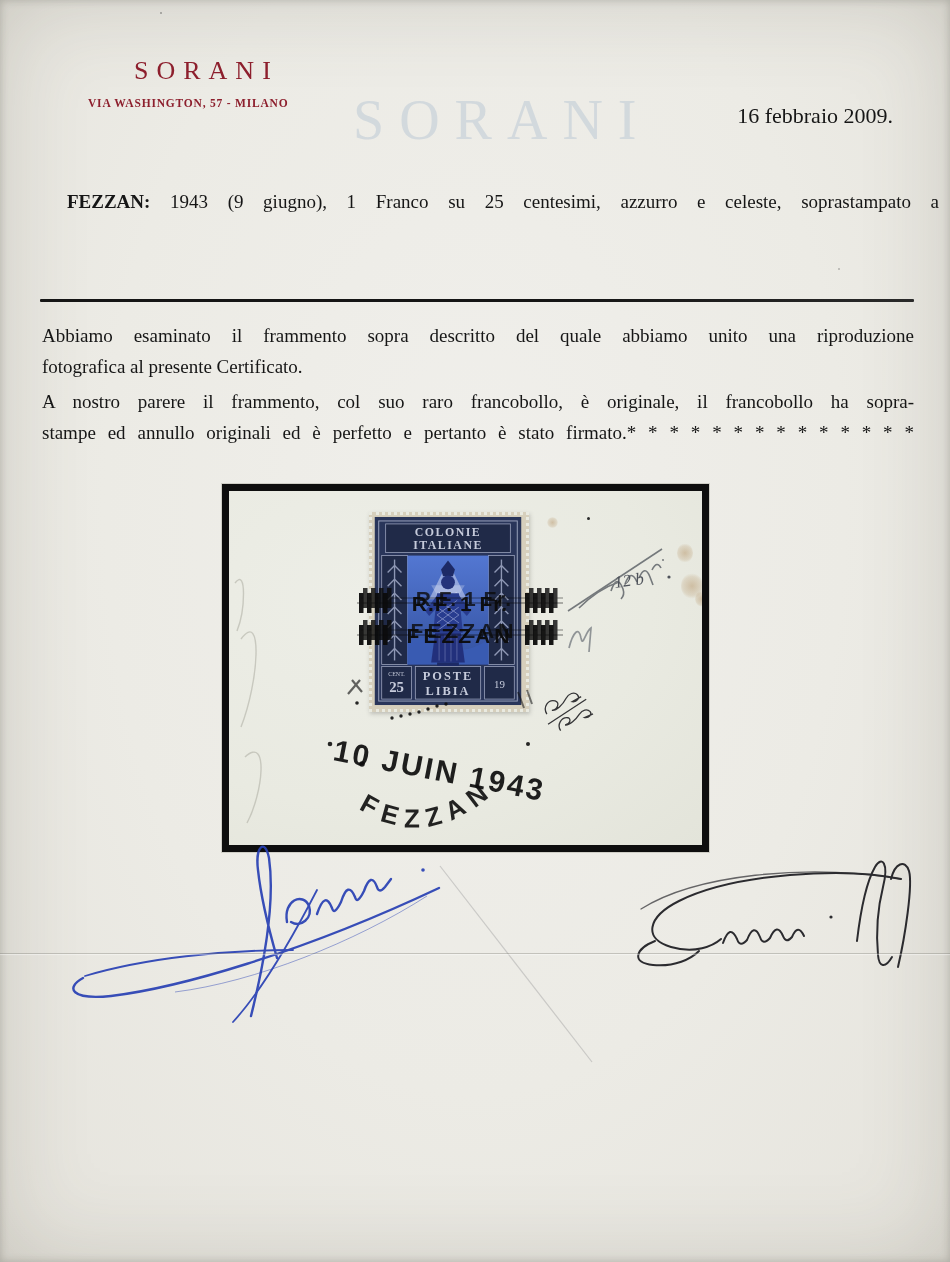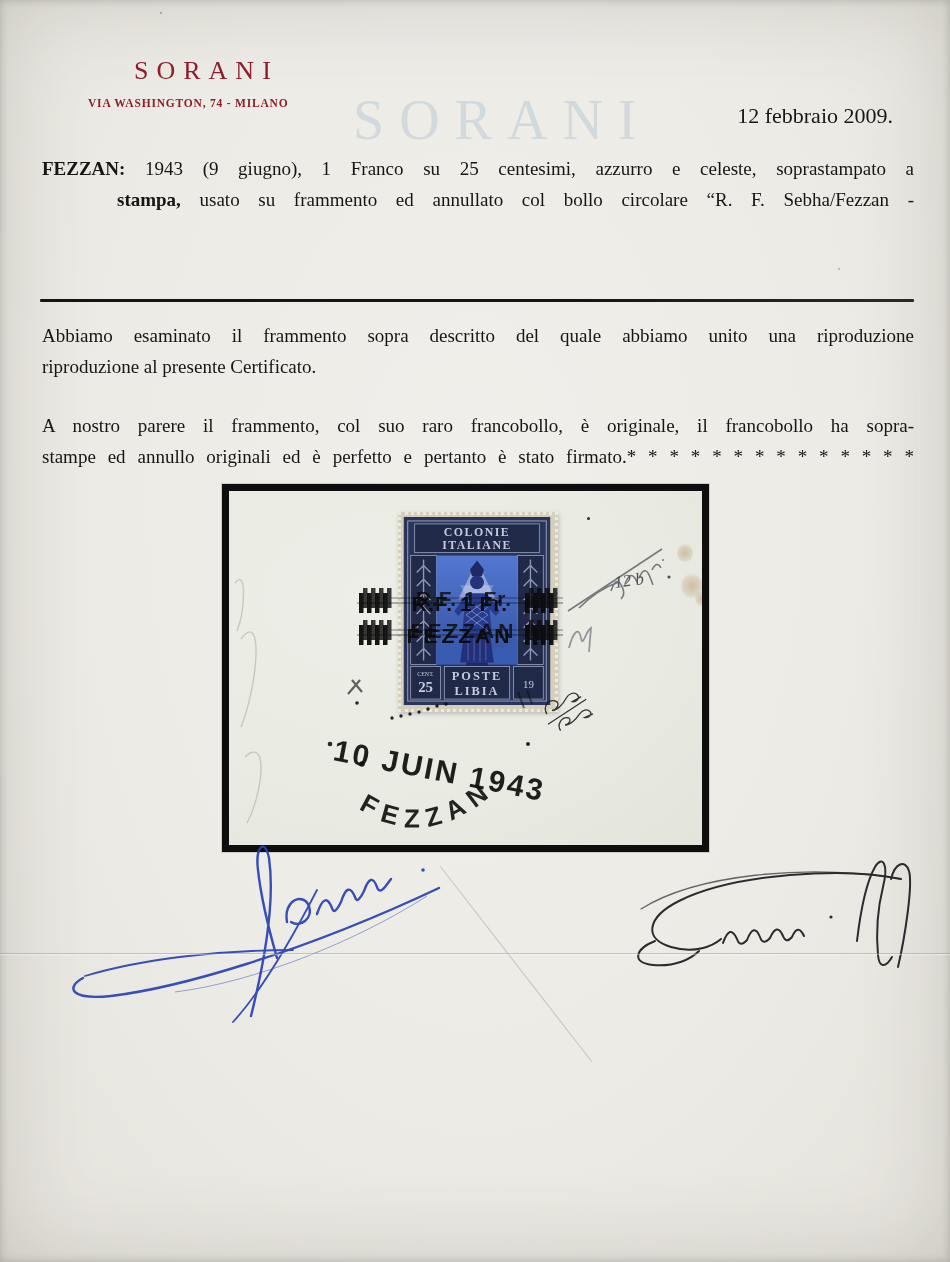--- a/index.html
+++ b/index.html
@@ -17,67 +17,66 @@
   .brand{left:134px;top:56px;font-size:26px;letter-spacing:8px;color:#8d1f2d;font-weight:400;}
   .address{left:88px;top:97px;font-size:11.5px;letter-spacing:.8px;color:#8d1f2d;font-weight:700;}
   .watermark{left:353px;top:88px;font-size:56px;letter-spacing:15px;color:rgba(150,172,198,.30);font-weight:400;}
   .date{top:103px;right:57px;font-size:22px;}
   
   .para{left:42px;width:872px;font-size:19px;line-height:31px;}
   .para .line{text-align:justify;text-align-last:justify;white-space:normal;}
   .para .line.endline{text-align-last:left;}
   .para .line.ind{padding-left:75px;}
   .b{font-weight:700;}
-  #p1{top:153px;}
+  #p1{top:186px;margin-left:25px;}
   #p2{top:320px;}
-  #p3{top:410px;}
+  #p3{top:386px;}
   .rule{left:40px;top:299px;width:874px;height:3px;
         background:linear-gradient(to right,#151515 0 60%,#2a2a2a 100%);
         border-radius:1px;}
   
   .photo{
     left:222px;top:484px;width:473px;height:354px;
     background:
       radial-gradient(ellipse at 30% 30%, #edeee7 0%, #e9eae1 60%, #e3e4da 100%);
     border:7px solid #0e0e0e;
     overflow:hidden;
     box-shadow:0 0 0 1px #cfcec6;
   }
   .photo .spot{position:absolute;border-radius:50%;
     background:radial-gradient(circle, rgba(168,126,72,.40) 0%, rgba(168,126,72,.18) 55%, rgba(168,126,72,0) 75%);}
   .stampwrap{
-    position:absolute;left:169px;top:21px;width:152px;height:192px;
+    position:absolute;left:140px;top:21px;width:152px;height:192px;
     background:#d6cfbc;border:3px dotted #e9eae1;padding:1px;
     box-shadow:1px 2px 4px rgba(60,60,55,.25);
   }
   .dust{position:absolute;border-radius:50%;background:#2a2a2a;}
   .foldline{left:0;top:953px;width:950px;height:1px;background:rgba(125,125,118,.38);box-shadow:0 1px 1px rgba(255,255,255,.5);}
   svg{display:block;}
   .svgabs{position:absolute;pointer-events:none;}
 </style>
 </head>
 <body>
 
 <div class="page">
 
   <div class="abs watermark">SORANI</div>
   <div class="abs brand">SORANI</div>
-  <div class="abs address">VIA WASHINGTON, 74 - MILANO</div>
-  <div class="abs date">12 febbraio 2009.</div>
+  <div class="abs address">VIA WASHINGTON, 57 - MILANO</div>
+  <div class="abs date">16 febbraio 2009.</div>
 
   <div class="abs para" id="p1">
     <div class="line"><span class="b">FEZZAN:</span><span> 1943 (9 giugno), 1 Franco su 25 centesimi, azzurro e celeste, soprastampato a</span></div>
-    <div class="line ind"><span class="b">stampa,</span><span> usato su frammento ed annullato col bollo circolare “R. F. Sebha/Fezzan -</span></div>
   </div>
 
   <div class="abs rule"></div>
 
   <div class="abs para" id="p2">
     <div class="line">Abbiamo esaminato il frammento sopra descritto del quale abbiamo unito una riproduzione</div>
-    <div class="line endline">riproduzione al presente Certificato.</div>
+    <div class="line endline">fotografica al presente Certificato.</div>
   </div>
 
   <div class="abs para" id="p3">
     <div class="line">A nostro parere il frammento, col suo raro francobollo, è originale, il francobollo ha sopra-</div>
     <div class="line">stampe ed annullo originali ed è perfetto e pertanto è stato firmato.* * * * * * * * * * * * * *</div>
   </div>
 
   <div class="abs photo">
 
     <div class="spot" style="left:448px;top:52px;width:16px;height:20px;"></div>

